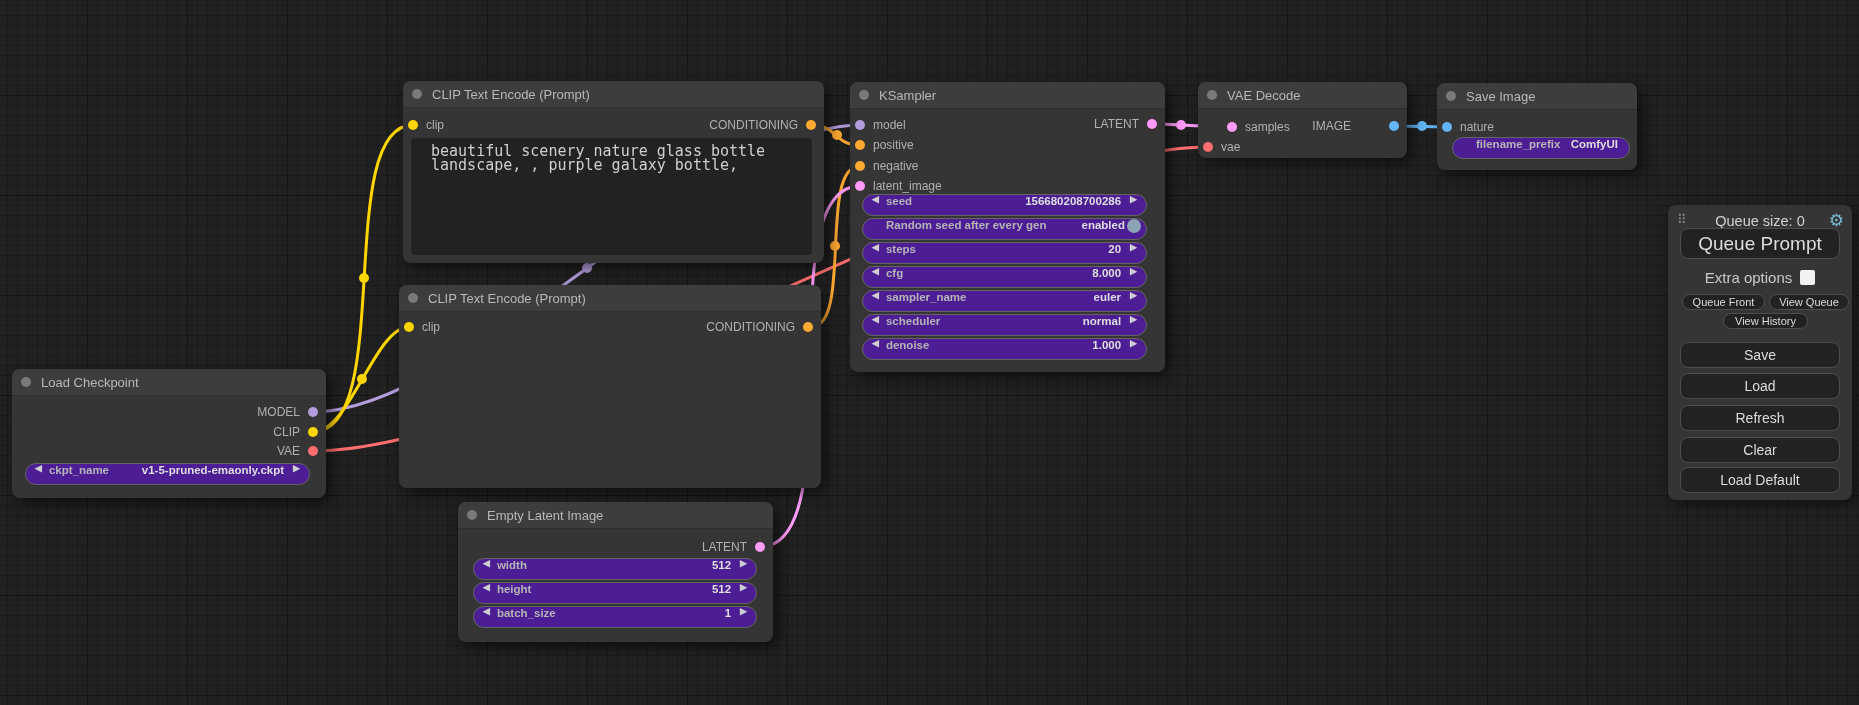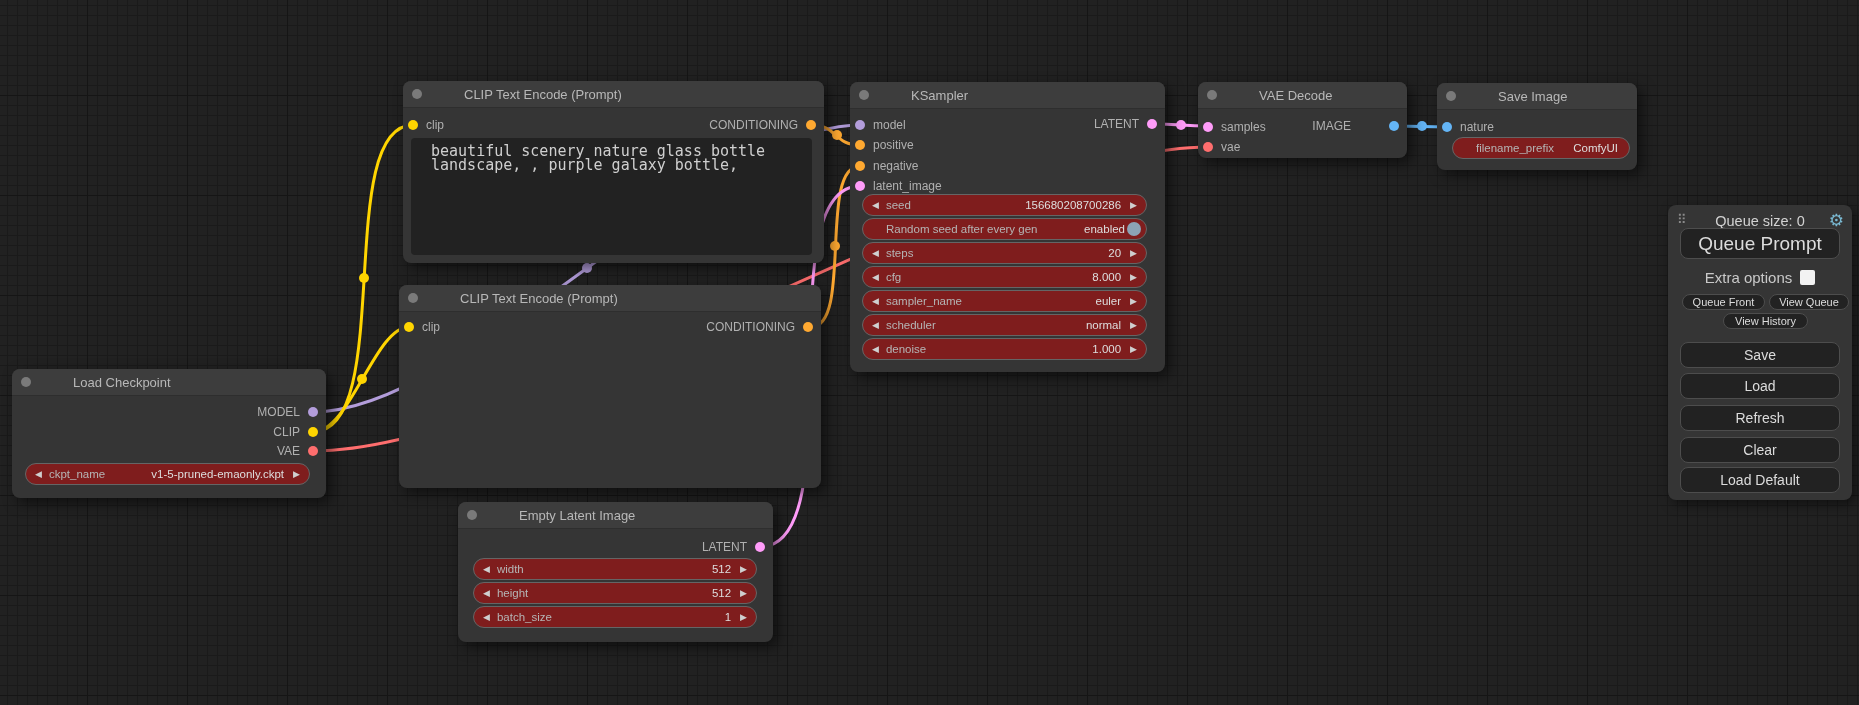--- a/index.html
+++ b/index.html
@@ -21,40 +21,39 @@
   .node{
     position:absolute; z-index:2;
     background:#353535;
     border-radius:8px;
     box-shadow:5px 5px 14px rgba(0,0,0,.55);
   }
   .titlebar{
     height:27px; background:#3d3d3d; border-radius:8px 8px 0 0;
     display:flex; align-items:center; padding-left:9px;
     border-bottom:1px solid #2e2e2e;
-    gap:32px;
   }
   .tdot{ width:10px; height:10px; border-radius:50%; background:#7a7a7a; margin-right:10px; flex:0 0 auto;}
   .ttext{ font-size:13px; color:#b8b8b8; white-space:nowrap; }
   .slotrow{ position:absolute; height:16px; display:flex; align-items:center; font-size:12px; color:#b0b0b0; }
   .slotrow.in{ left:0; }
   .slotrow.out{ right:0; flex-direction:row-reverse; }
   .sdot{ width:10px; height:10px; border-radius:50%; flex:0 0 auto; }
   .in .sdot{ margin-left:5px; margin-right:8px; }
   .out .sdot{ margin-right:8px; margin-left:8px; }
   .prompt{
     position:absolute; background:#222222; border-radius:4px;
     font-family:"DejaVu Sans Mono", monospace; font-size:15px; line-height:14px;
     color:#cfcfcf; padding:6px 20px; white-space:pre-wrap; overflow:hidden;
   }
   .widget{
-    position:absolute; height:22px; background:#7f1d1d;
+    position:absolute; height:22px; background:#4c1d95;
     border:1px solid #656565; border-radius:11px;
-    display:flex; align-items:center; font-size:11.5px;
-    padding:0 9px; color:#c6c6c6;
+    display:flex; align-items:flex-start; font-size:11.5px;
+    padding:0 9px; color:#c6c6c6;font-weight:bold;
   }
   .warr{ color:#cfcfcf; font-size:9px; flex:0 0 auto; line-height:1; }
   .wlabel{ margin-left:7px; color:#b5b5b5; white-space:nowrap; }
   .wlabel.noarr{ margin-left:14px; }
   .wvalue{ margin-left:auto; margin-right:9px; color:#dedede; white-space:nowrap; }
   .wvalue.last{ margin-right:2px; }
   .toggle-circle{ width:14px; height:14px; border-radius:50%; background:#8fa; background:#8ca3b5; flex:0 0 auto; margin-right:-4px;}
   
   #queue-panel{
     position:absolute; left:1668px; top:205px; width:184px; height:295px;
@@ -256,21 +255,21 @@
     <span class="wvalue">1.000</span>
     <span class="warr">▶</span>
   </div>
 </div>
 
 <div class="node" style="left:1198px;top:82px;width:209px;height:76px;">
   <div class="titlebar">
     <span class="tdot"></span>
     <span class="ttext">VAE Decode</span>
   </div>
-  <div class="slotrow in" style="top:37px;">
+  <div class="slotrow in" style="top:37px;padding-left:24px;">
       <span class="sdot" style="background:#FF9CF9"></span>
       <span>samples</span>
     </div>
   <div class="slotrow in" style="top:57px;">
       <span class="sdot" style="background:#FF6E6E"></span>
       <span>vae</span>
     </div>
   <div class="slotrow out" style="top:36px;gap:30px;">
       <span class="sdot" style="background:#64B5F6"></span>
       <span>IMAGE</span>

